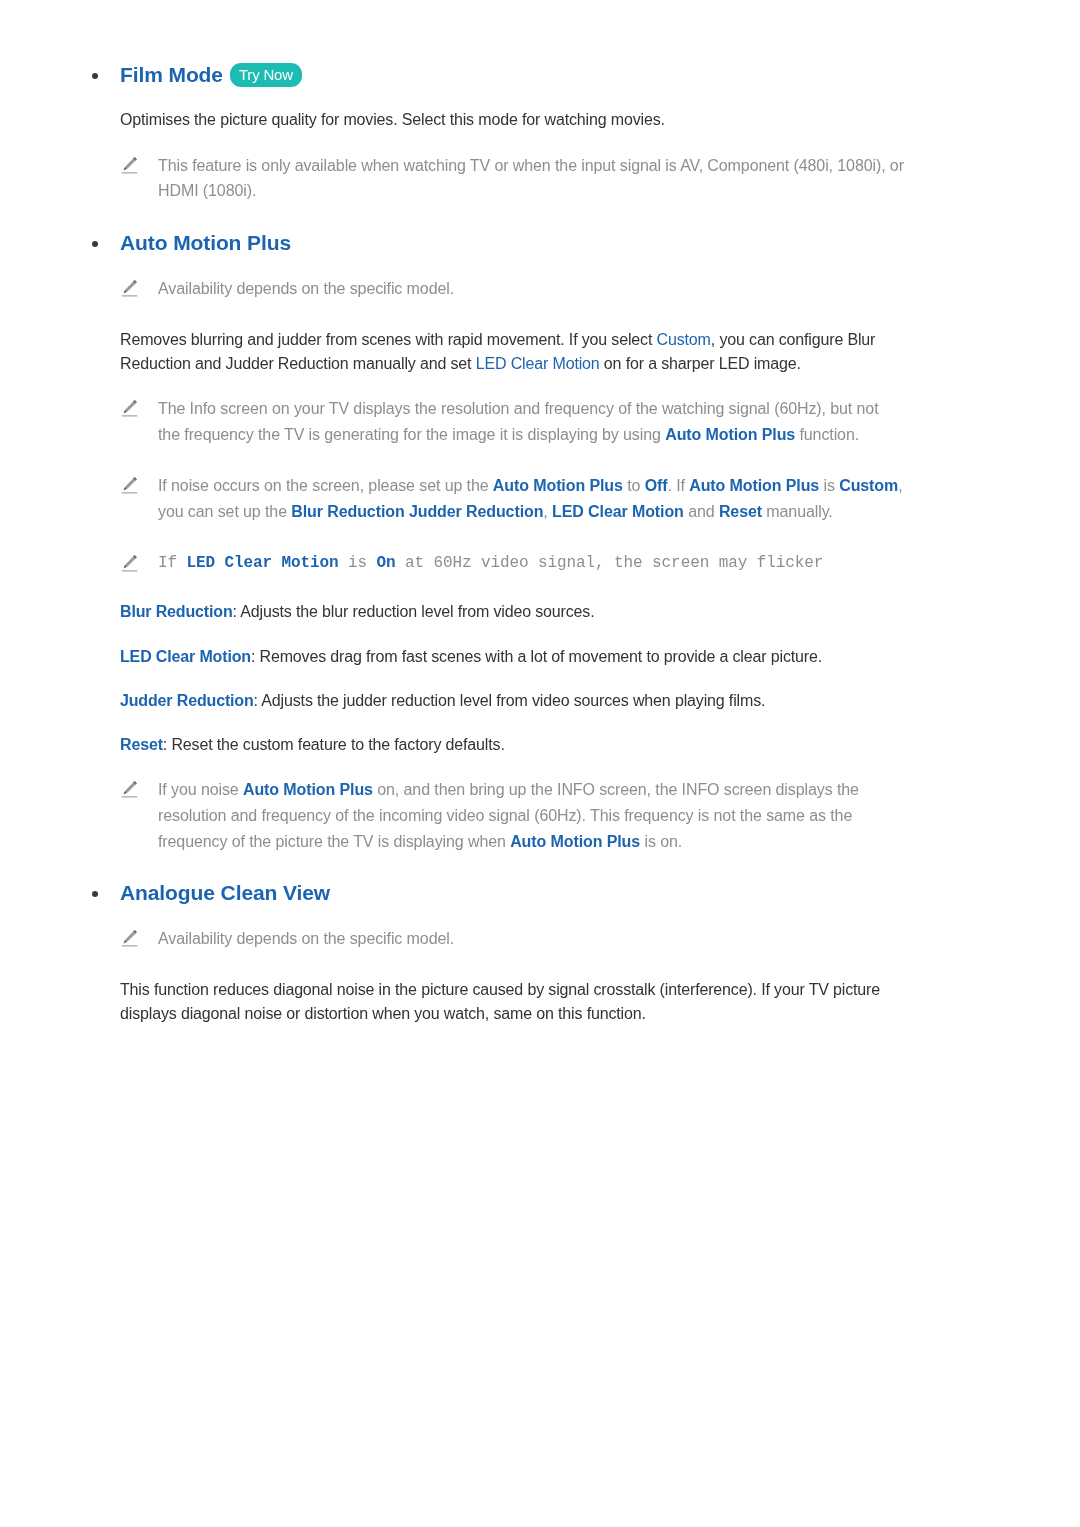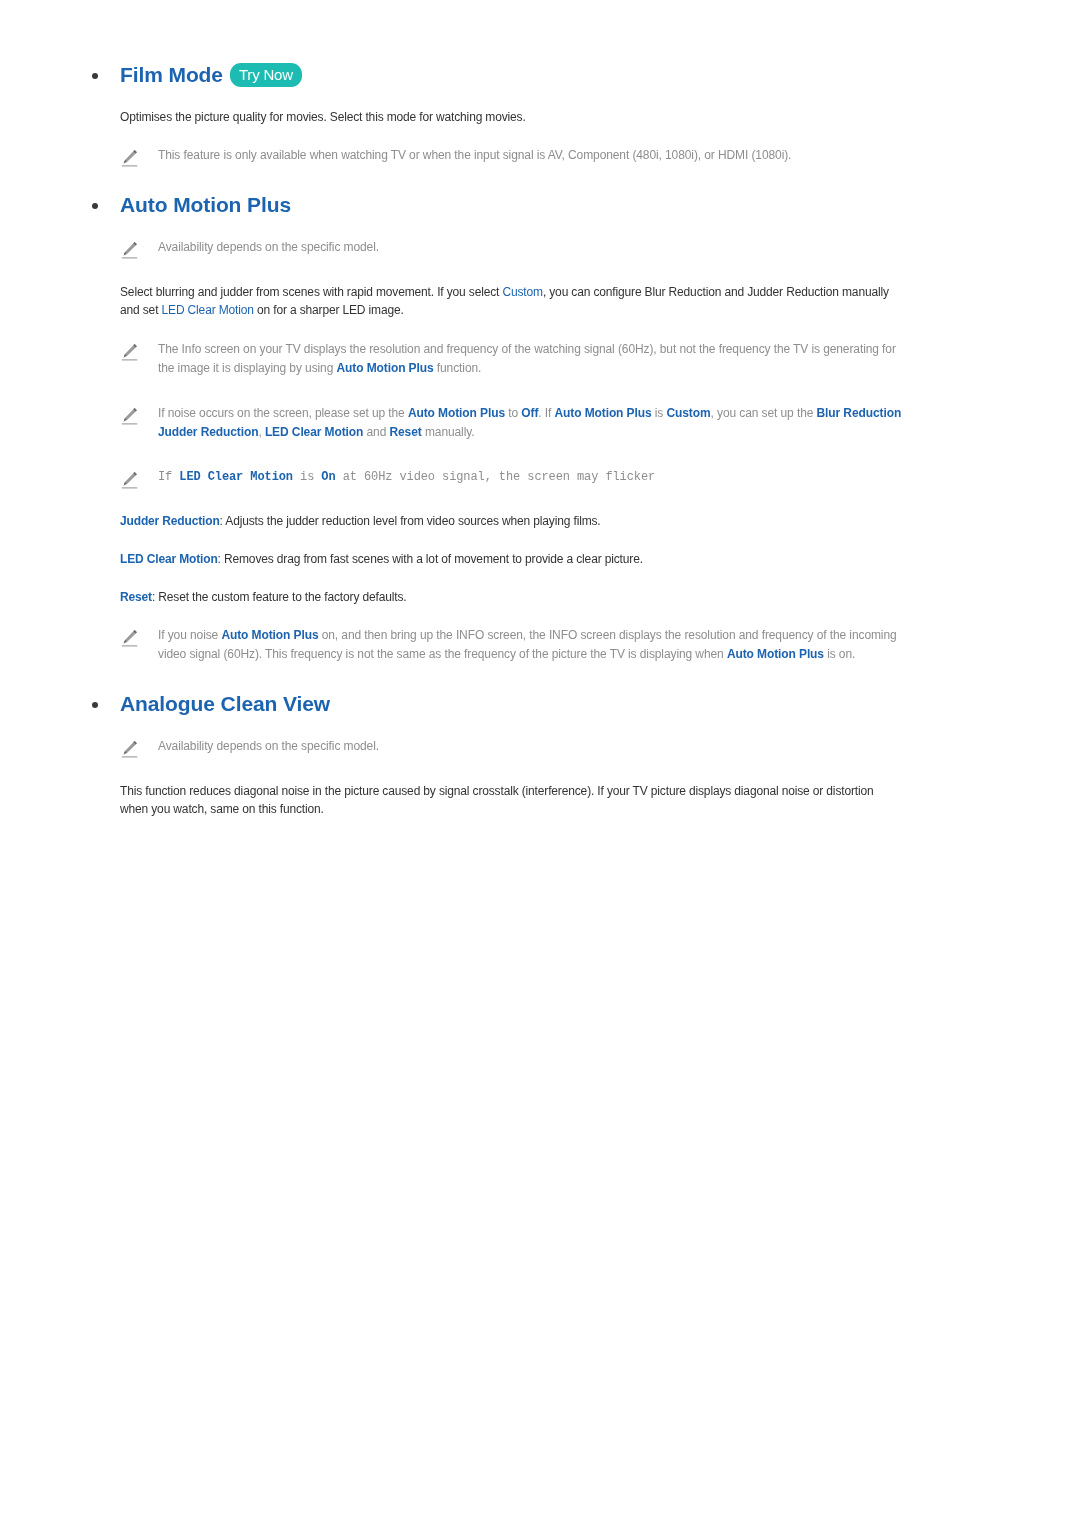--- a/index.html
+++ b/index.html
@@ -59,42 +59,42 @@
     padding: 4px 9px 5px 9px;
     border-radius: 11px;
     letter-spacing: -0.2px;
   }
 
   
   .body-para {
     margin: 0 0 20px 0;
     padding-left: 40px;
     padding-right: 12px;
-    font-size: 12px;
+    font-size: 16px;
     line-height: 1.52;
     color: #333333;
     letter-spacing: -0.15px;
   }
 
   .term {
     color: #1d64b0;
     font-weight: normal;
   }
   .term-b {
     color: #1d64b0;
     font-weight: bold;
   }
 
   
   .note {
     position: relative;
     margin: 0 0 18px 0;
     padding-left: 78px;
     padding-right: 12px;
-    font-size: 12px;
+    font-size: 16px;
     line-height: 1.6;
     color: #8e8e8e;
     letter-spacing: -0.1px;
   }
   .note .pencil-icon {
     position: absolute;
     left: 40px;
     top: 2px;
     width: 20px;
     height: 20px;
@@ -139,21 +139,21 @@
       <svg viewBox="0 0 20 20" width="20" height="20" aria-hidden="true">
         <path d="M14.6 1.9 L16.9 4.2 L7.0 14.1 L3.6 15.5 L5.0 12.1 Z" fill="#9a9a9a"></path>
         <path d="M14.6 1.9 L16.9 4.2 L15.6 5.5 L13.3 3.2 Z" fill="#6e6e6e"></path>
         <path d="M3.6 15.5 L5.0 12.1 L6.4 13.5 Z" fill="#5e5e5e"></path>
         <rect x="1.8" y="17.1" width="15.5" height="1.5" fill="#b5b5b5"></rect>
       </svg>
     </span>
     <span>Availability depends on the specific model.</span>
   </div>
 
-  <p class="body-para"><span>Select blurring and judder from scenes with rapid movement. If you select </span><span class="term">Custom</span><span>, you can configure Blur Reduction and Judder Reduction manually and set </span><span class="term">LED Clear Motion</span><span> on for a sharper LED image.</span></p>
+  <p class="body-para"><span>Removes blurring and judder from scenes with rapid movement. If you select </span><span class="term">Custom</span><span>, you can configure Blur Reduction and Judder Reduction manually and set </span><span class="term">LED Clear Motion</span><span> on for a sharper LED image.</span></p>
 
   <div class="note gap-after">
     <span class="pencil-icon">
       <svg viewBox="0 0 20 20" width="20" height="20" aria-hidden="true">
         <path d="M14.6 1.9 L16.9 4.2 L7.0 14.1 L3.6 15.5 L5.0 12.1 Z" fill="#9a9a9a"></path>
         <path d="M14.6 1.9 L16.9 4.2 L15.6 5.5 L13.3 3.2 Z" fill="#6e6e6e"></path>
         <path d="M3.6 15.5 L5.0 12.1 L6.4 13.5 Z" fill="#5e5e5e"></path>
         <rect x="1.8" y="17.1" width="15.5" height="1.5" fill="#b5b5b5"></rect>
       </svg>
     </span><span>The Info screen on your TV displays the resolution and frequency of the watching signal (60Hz), but not the frequency the TV is generating for the image it is displaying by using </span><span class="n-term">Auto Motion Plus</span><span> function.</span>
@@ -174,24 +174,25 @@
     <span class="pencil-icon">
       <svg viewBox="0 0 20 20" width="20" height="20" aria-hidden="true">
         <path d="M14.6 1.9 L16.9 4.2 L7.0 14.1 L3.6 15.5 L5.0 12.1 Z" fill="#9a9a9a"></path>
         <path d="M14.6 1.9 L16.9 4.2 L15.6 5.5 L13.3 3.2 Z" fill="#6e6e6e"></path>
         <path d="M3.6 15.5 L5.0 12.1 L6.4 13.5 Z" fill="#5e5e5e"></path>
         <rect x="1.8" y="17.1" width="15.5" height="1.5" fill="#b5b5b5"></rect>
       </svg>
     </span><span>If </span><span class="n-term">LED Clear Motion</span><span> is </span><span class="n-term">On</span><span> at 60Hz video signal, the screen may flicker</span>
   </div>
 
+  <p class="body-para"><span class="term-b">Blur Reduction</span><span>: Adjusts the blur reduction level from video sources.</span></p>
+
+  <p class="body-para"><span class="term-b">LED Clear Motion</span><span>: Removes drag from fast scenes with a lot of movement to provide a clear picture.</span></p>
 
   <p class="body-para"><span class="term-b">Judder Reduction</span><span>: Adjusts the judder reduction level from video sources when playing films.</span></p>
-
-  <p class="body-para"><span class="term-b">LED Clear Motion</span><span>: Removes drag from fast scenes with a lot of movement to provide a clear picture.</span></p>
 
   <p class="body-para"><span class="term-b">Reset</span><span>: Reset the custom feature to the factory defaults.</span></p>
 
   <div class="note gap-after">
     <span class="pencil-icon">
       <svg viewBox="0 0 20 20" width="20" height="20" aria-hidden="true">
         <path d="M14.6 1.9 L16.9 4.2 L7.0 14.1 L3.6 15.5 L5.0 12.1 Z" fill="#9a9a9a"></path>
         <path d="M14.6 1.9 L16.9 4.2 L15.6 5.5 L13.3 3.2 Z" fill="#6e6e6e"></path>
         <path d="M3.6 15.5 L5.0 12.1 L6.4 13.5 Z" fill="#5e5e5e"></path>
         <rect x="1.8" y="17.1" width="15.5" height="1.5" fill="#b5b5b5"></rect>

